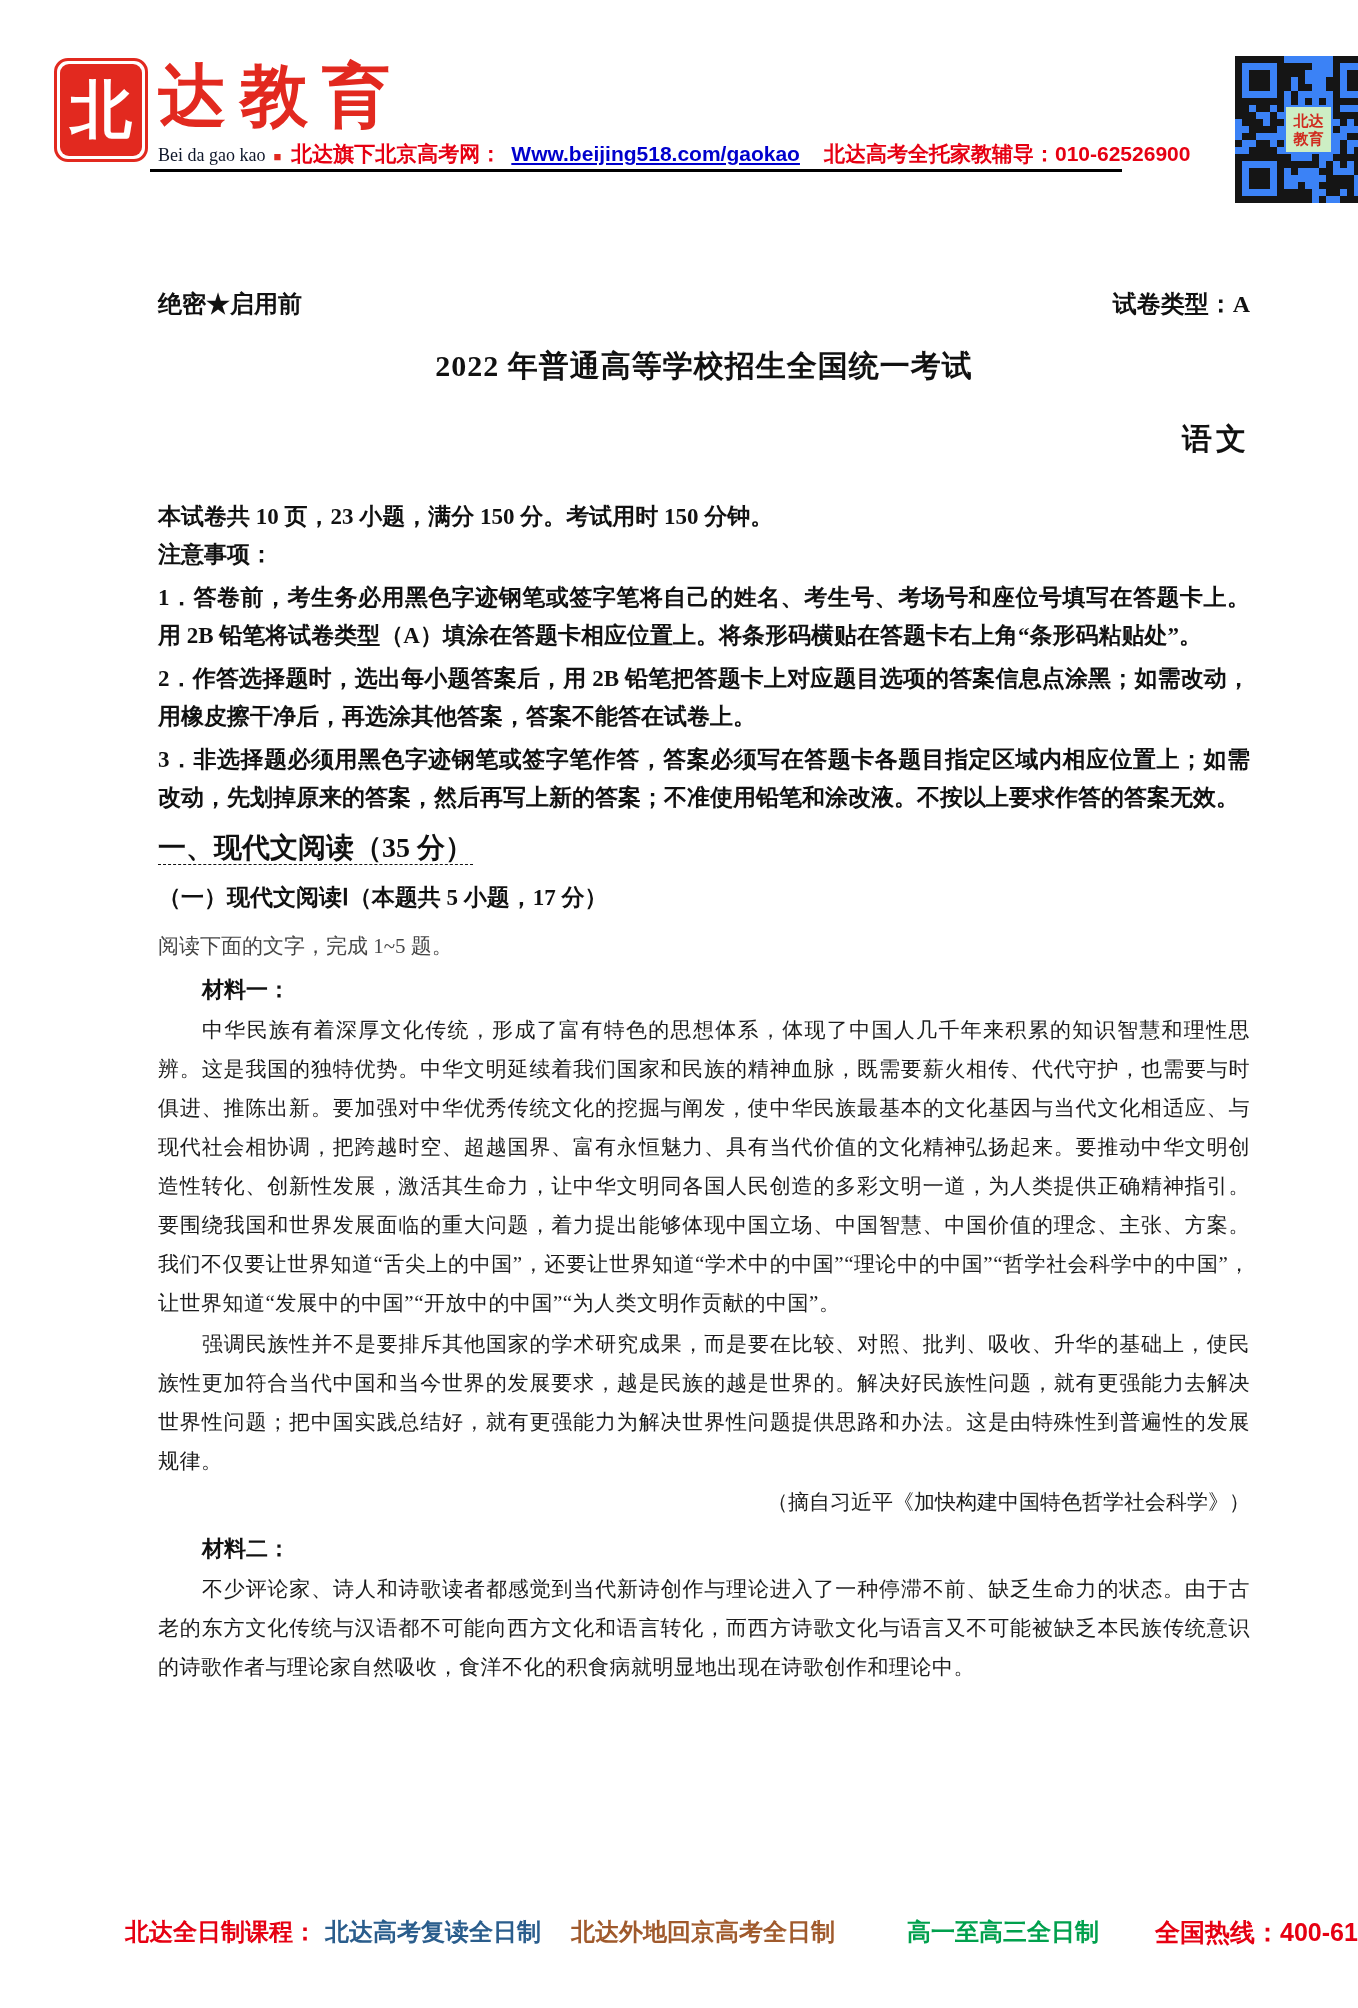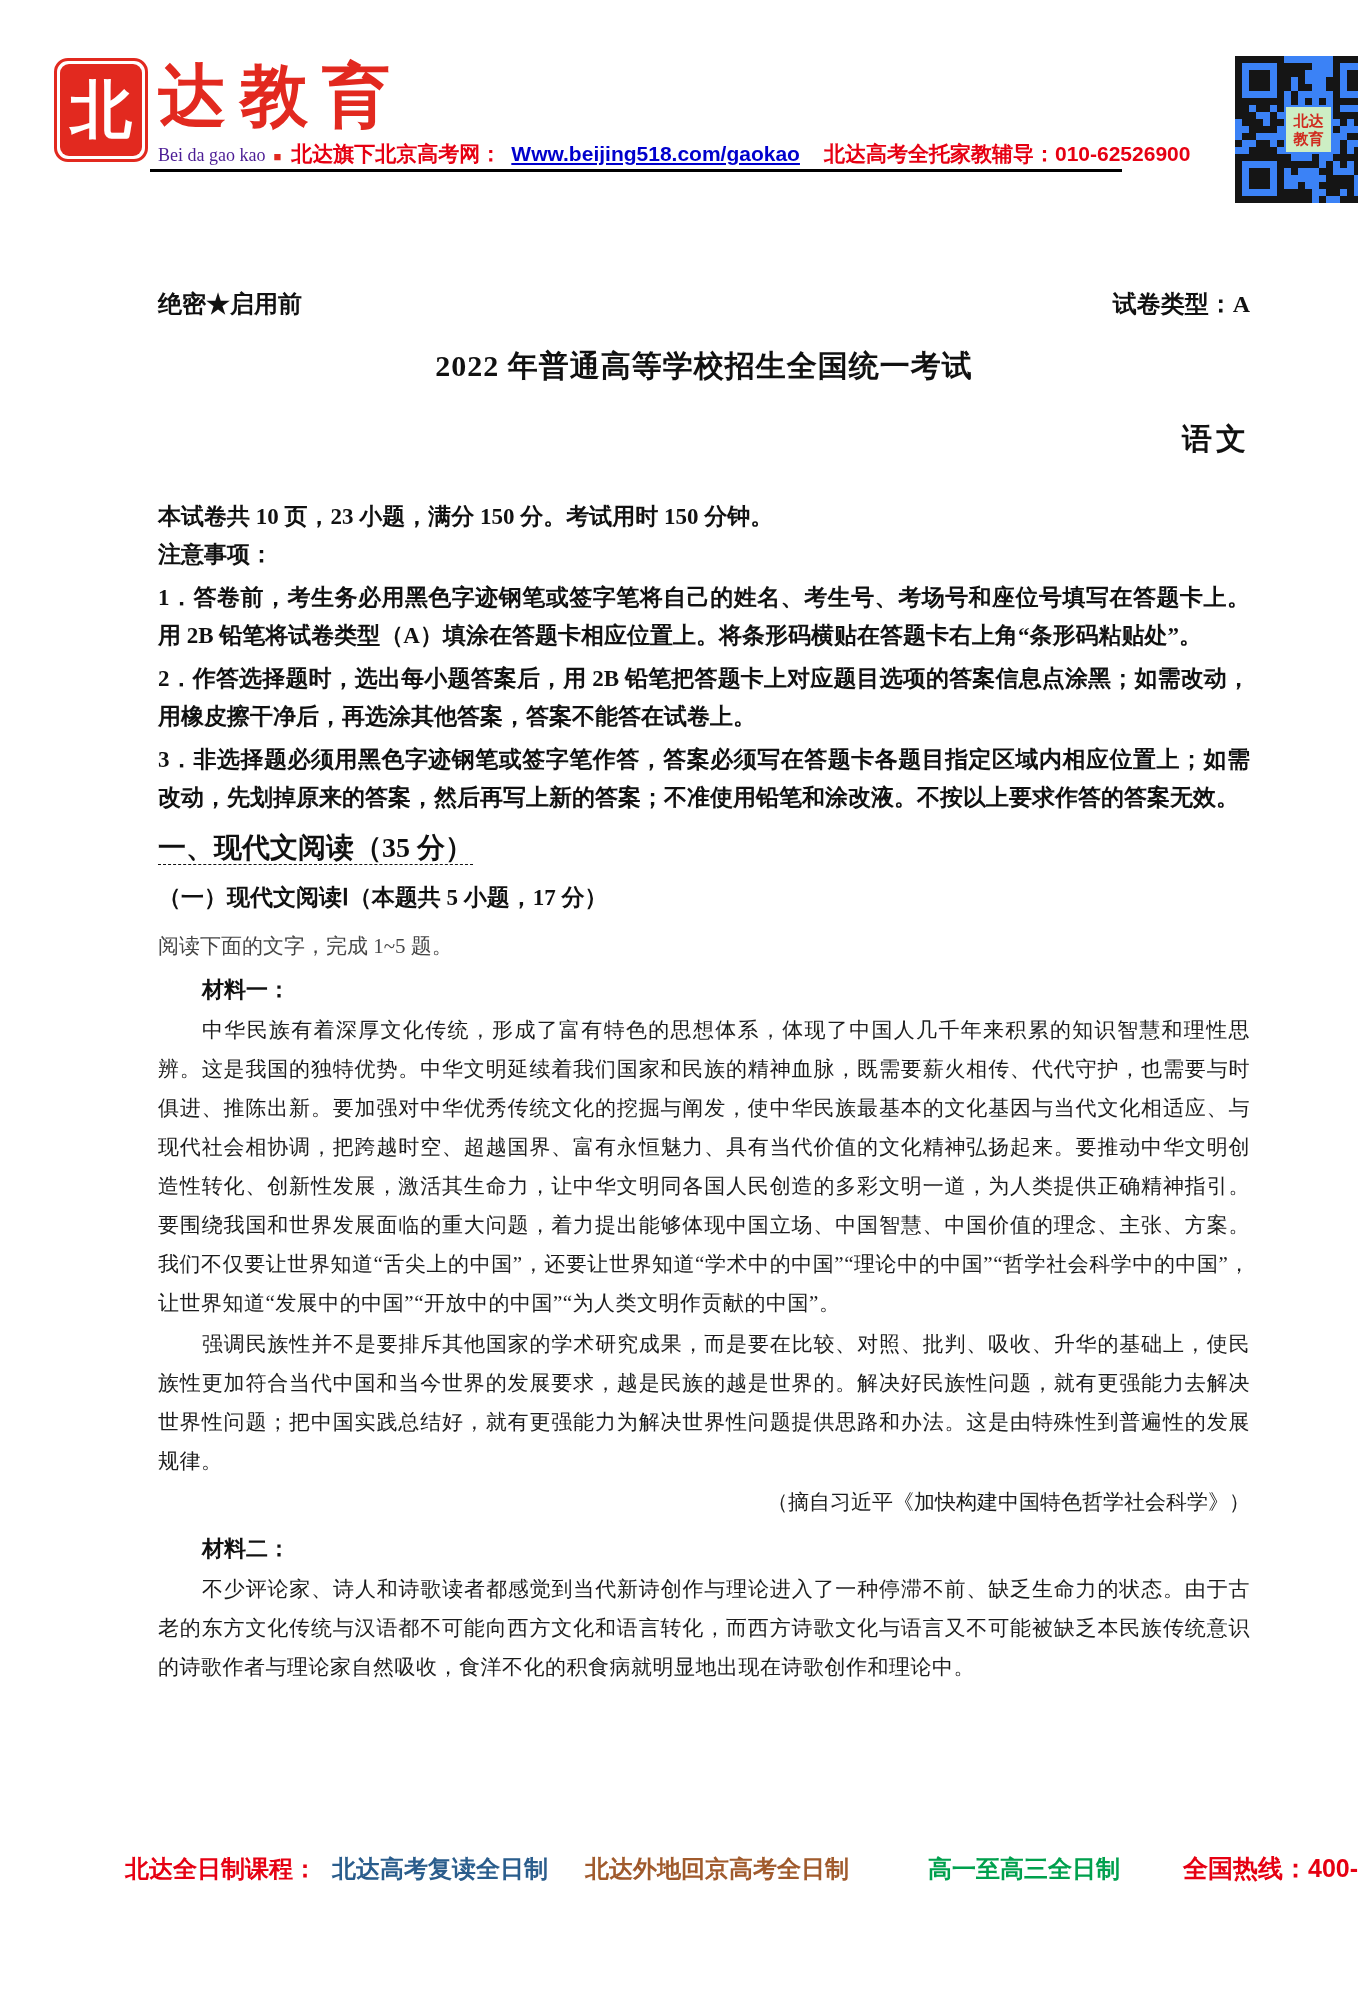--- a/index.html
+++ b/index.html
@@ -34,21 +34,21 @@
   .brand {
     position: absolute; left: 158px; top: 52px;
     font-size: 68px; font-weight: bold; color: #e2291f;
     letter-spacing: 14px; line-height: 1.3;
     font-family: "Liberation Serif", serif;
   }
   .header-row {
     position: absolute; left: 158px; top: 140px; width: 1000px;
     display: flex; align-items: baseline; white-space: nowrap;
   }
-  .pinyin { font-size: 18px; color: #4c1d95; font-family: "Liberation Serif", serif; }
+  .pinyin { font-size: 18px; color: #0f172a; font-family: "Liberation Serif", serif; }
   .bullet { color: #e2291f; font-size: 13px; margin: 0 10px 0 8px; }
   .tagline-prefix, .tagline-suffix {
     font-size: 21px; font-weight: bold; color: #e60012;
     font-family: "Liberation Sans", sans-serif;
   }
   .tagline-link {
     font-size: 21px; font-weight: bold; color: #0000cc;
     text-decoration: underline; margin: 0 10px;
     font-family: "Liberation Sans", sans-serif;
   }
@@ -120,24 +120,24 @@
   }
   .mat-p {
     font-size: 21px; line-height: 39px; color: #1c1c1c;
     text-align: justify; text-indent: 44px; margin-top: 2px;
     letter-spacing: 0.5px;
   }
   .source { font-size: 21px; text-align: right; line-height: 39px; margin-top: 2px; color: #1c1c1c; }
 
   
   .footer {
-    position: absolute; left: 125px; top: 1852px; width: 1180px;
-    display: flex; align-items: center; white-space: nowrap;
+    position: absolute; left: 125px; top: 1916px; width: 1180px;
+    display: flex; align-items: flex-start; white-space: nowrap;
     font-family: "Liberation Sans", sans-serif;
-    font-size: 24px; font-weight: bold; gap: 7px;
+    font-size: 24px; font-weight: bold;
   }
   .fseg2 { margin-left: 8px; }
   .fseg3 { margin-left: 30px; }
   .fseg4 { margin-left: 72px; }
   .fseg5 { margin-left: 56px; font-size: 25px; }
 </style>
 </head>
 <body>
 
 <div class="page">

